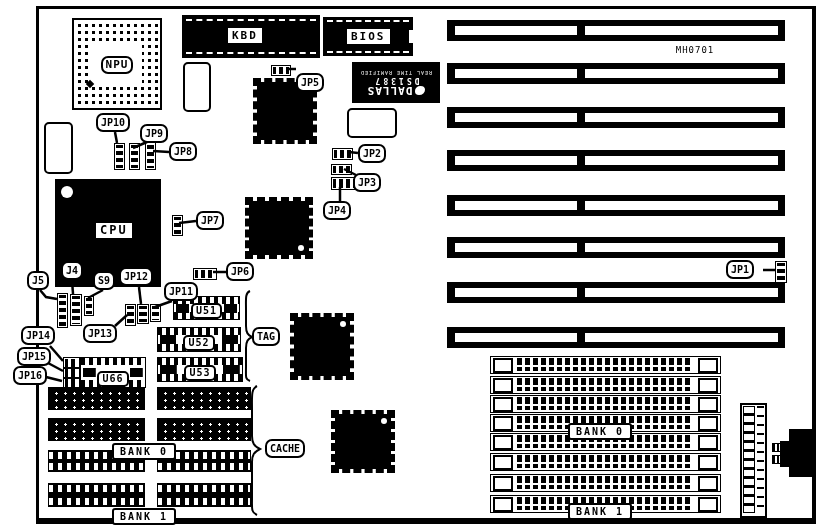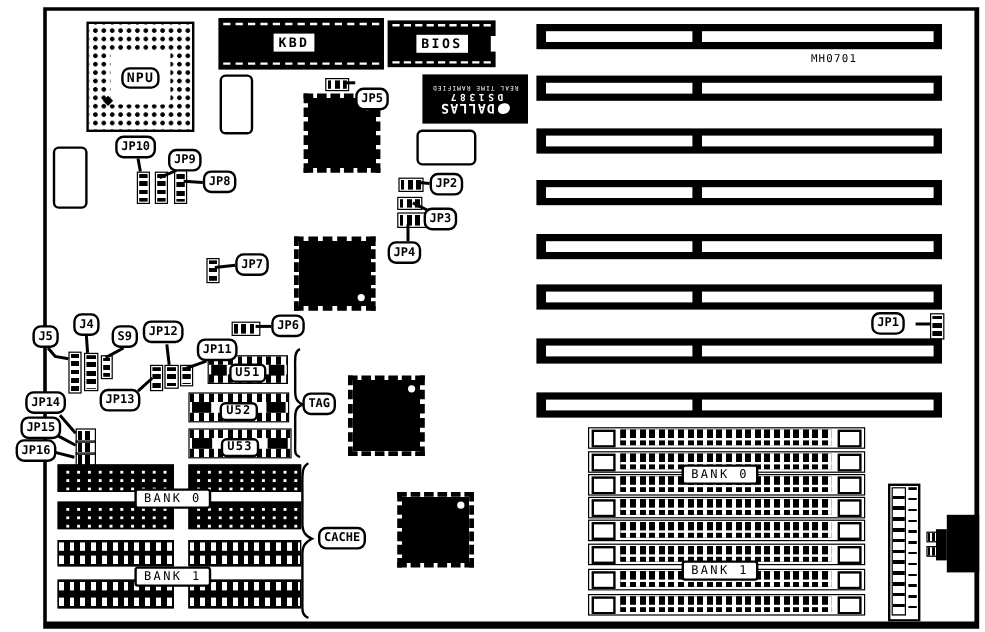--- a/index.html
+++ b/index.html
@@ -55,21 +55,21 @@
   .dotsock{position:absolute;border:1px solid #000;background-color:#000;
      background-image:radial-gradient(#fff 1.4px,transparent 1.6px);
      background-size:9px 7px;background-position:3px 2px;}
   .stripesock{position:absolute;border:1px solid #000;background-color:#000;
      background-image:
        repeating-linear-gradient(90deg,#fff 0 4px,#000 4px 9px),
        repeating-linear-gradient(90deg,#fff 0 4px,#000 4px 9px);
      background-size:100% 7px,100% 7px;background-position:0 1px,0 calc(100% - 1px);
      background-repeat:no-repeat;}
   .bank-label{position:absolute;width:60px;background:#fff;border:2px solid #000;border-radius:3px;
-     font-weight:normal;font-size:10px;line-height:13px;text-align:center;letter-spacing:2px;z-index:6;}
+     font-weight:bold;font-size:10px;line-height:13px;text-align:center;letter-spacing:2px;z-index:6;margin-top:36px;}
   
   .simm{position:absolute;left:490px;width:229px;height:16px;border:1px solid #000;background:#fff;}
   .simm .teeth{position:absolute;left:26px;top:1px;width:176px;height:13px;
      background-color:#000;
      background-image:linear-gradient(#fff,#fff),repeating-linear-gradient(90deg,#000 0 5px,#fff 5px 8px);
      background-size:100% 2px,100% 100%;background-position:0 7px,0 0;background-repeat:no-repeat,repeat;}
   .simm .clip{position:absolute;top:1px;width:16px;height:11px;border:2px solid #000;background:#fff;}
   .simm .cl{left:2px;} .simm .cr{right:2px;}
   
   .pwr{position:absolute;left:740px;top:403px;width:23px;height:111px;border:2px solid #000;background:#fff;}
@@ -135,20 +135,24 @@
   <div class="qfp" style="left:245px;top:197px;width:60px;height:54px;">
     <span class="dot" style="right:5px;bottom:4px;"></span>
   </div>
   <div class="qfp" style="left:290px;top:313px;width:56px;height:59px;">
     <span class="dot" style="right:4px;top:4px;"></span>
   </div>
   <div class="qfp" style="left:331px;top:410px;width:56px;height:55px;">
     <span class="dot" style="right:4px;top:4px;"></span>
   </div>
 
+  <div class="blackchip" style="left:55px;top:179px;width:106px;height:108px;">
+    <div class="abs" style="left:6px;top:7px;width:12px;height:12px;border-radius:50%;background:#fff;"></div>
+    <span class="chip-label" style="left:41px;top:44px;font-size:12px;">CPU</span>
+  </div>
 
   <div class="slot" style="top:20px;">
       <i class="sa"></i>
       <i class="sb"></i>
     </div>
   <div class="slot" style="top:63px;">
       <i class="sa"></i>
       <i class="sb"></i>
     </div>
   <div class="slot" style="top:107px;">
@@ -199,20 +203,23 @@
   <div class="jh" style="left:63px;top:377px;width:13px;height:9px;"></div>
 
   <div class="dip" style="left:173px;top:296px;width:65px;height:22px;">
     <span class="u-label">U51</span>
   </div>
   <div class="dip" style="left:157px;top:327px;width:82px;height:23px;">
     <span class="u-label">U52</span>
   </div>
   <div class="dip" style="left:157px;top:357px;width:84px;height:23px;">
     <span class="u-label">U53</span>
+  </div>
+  <div class="dip" style="left:80px;top:357px;width:64px;height:29px;">
+    <span class="u-label">U66</span>
   </div>
 
   <div class="dotsock" style="left:48px;top:387px;width:95px;height:21px;"></div>
   <div class="dotsock" style="left:157px;top:387px;width:92px;height:21px;"></div>
   <div class="dotsock" style="left:48px;top:418px;width:95px;height:21px;"></div>
   <div class="dotsock" style="left:157px;top:418px;width:92px;height:21px;"></div>
   <div class="bank-label" style="left:112px;top:407px;">BANK 0</div>
 
   <div class="stripesock" style="left:48px;top:450px;width:95px;height:20px;"></div>
   <div class="stripesock" style="left:157px;top:450px;width:92px;height:20px;"></div>

